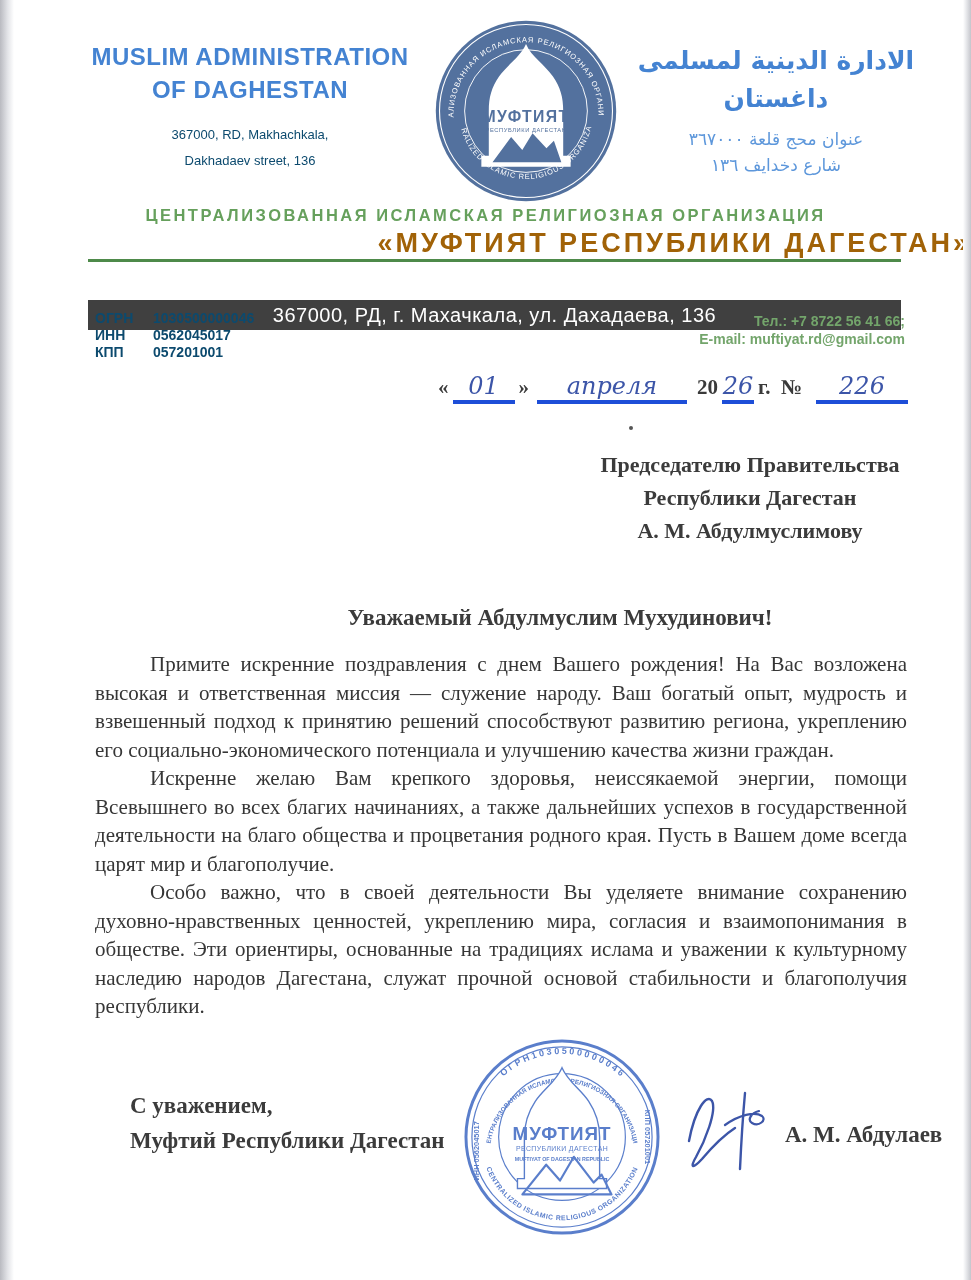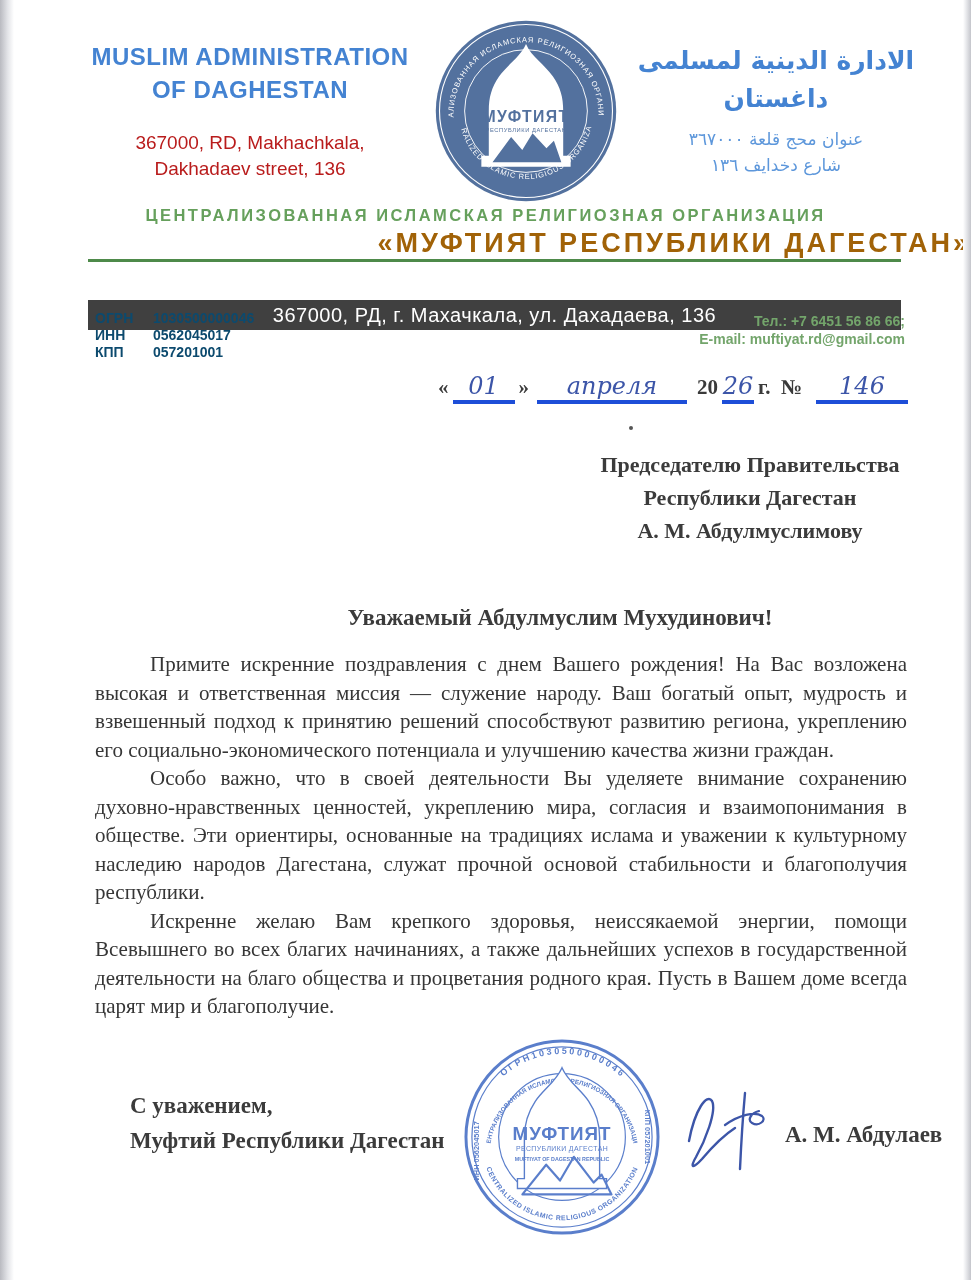--- a/index.html
+++ b/index.html
@@ -8,21 +8,21 @@
     background:#ffffff;overflow:hidden;
     font-family:"Liberation Sans",sans-serif;
   }
   .edge{position:absolute;top:0;bottom:0;z-index:5;}
   .edge.left{left:0;width:14px;background:linear-gradient(90deg,#b9bac0,#e3e4e8 55%,#ffffff);}
   .edge.right{right:0;width:8px;background:linear-gradient(270deg,#c4c5cb,#e8e9ec 60%,#ffffff);}
 
   
   .hdr-left{position:absolute;left:75px;top:40px;width:350px;text-align:center;}
   .hdr-title{color:#4483d2;font-weight:bold;font-size:24px;line-height:33px;letter-spacing:.5px;}
-  .hdr-addr{margin-top:24px;color:#b91c1c;font-size:19px;line-height:26px;}
+  .hdr-addr{margin-top:16px;color:#0c4a6e;font-size:13px;line-height:26px;}
   .hdr-right{position:absolute;right:40px;top:42px;width:310px;text-align:center;direction:rtl;}
   .hdr-right .hdr-title{font-size:25px;line-height:38px;font-family:"DejaVu Sans",sans-serif;}
   .hdr-right .hdr-addr{margin-top:8px;font-size:17px;line-height:26px;font-family:"DejaVu Sans",sans-serif;}
   .logo{position:absolute;left:433px;top:18px;}
 
   
   .org1{position:absolute;left:0;width:100%;top:206px;text-align:center;
         color:#66a05c;font-weight:bold;font-size:16.5px;letter-spacing:2.5px;}
   .org2{position:absolute;left:0;width:100%;top:228px;text-align:right;
         color:#a16207;font-weight:bold;font-size:27px;letter-spacing:3px;}
@@ -133,50 +133,50 @@
       <span class="req-label">ИНН</span>
       <span>0562045017</span>
     </div>
     <div class="req-row">
       <span class="req-label">КПП</span>
       <span>057201001</span>
     </div>
   </div>
 
   <div class="contacts">
-    <div>Тел.: +7 6451 56 86 66;</div>
+    <div>Тел.: +7 8722 56 41 66;</div>
     <div>E-mail: muftiyat.rd@gmail.com</div>
   </div>
 
   <div class="dateline">
     <span>«</span>
     <span class="blank day ink">01</span>
     <span>»</span>
     <span class="blank month ink">апреля</span>
     <span>20</span>
     <span class="blank year ink">26</span>
     <span>г.</span>
     <span style="width:36px;"></span>
     <span>№</span>
-    <span class="blank num ink">146</span>
+    <span class="blank num ink">226</span>
   </div>
   <div class="dot-artifact"></div>
 
   <div class="recipient">
     <div>Председателю Правительства</div>
     <div>Республики Дагестан</div>
     <div>А. М. Абдулмуслимову</div>
   </div>
 
   <div class="salutation">Уважаемый Абдулмуслим Мухудинович!</div>
 
   <div class="body-text">
     <p>Примите искренние поздравления с днем Вашего рождения! На Вас возложена высокая и ответственная миссия — служение народу. Ваш богатый опыт, мудрость и взвешенный подход к принятию решений способствуют развитию региона, укреплению его социально-экономического потенциала и улучшению качества жизни граждан.</p>
+    <p>Искренне желаю Вам крепкого здоровья, неиссякаемой энергии, помощи Всевышнего во всех благих начинаниях, а также дальнейших успехов в государственной деятельности на благо общества и процветания родного края. Пусть в Вашем доме всегда царят мир и благополучие.</p>
     <p>Особо важно, что в своей деятельности Вы уделяете внимание сохранению духовно-нравственных ценностей, укреплению мира, согласия и взаимопонимания в обществе. Эти ориентиры, основанные на традициях ислама и уважении к культурному наследию народов Дагестана, служат прочной основой стабильности и благополучия республики.</p>
-    <p>Искренне желаю Вам крепкого здоровья, неиссякаемой энергии, помощи Всевышнего во всех благих начинаниях, а также дальнейших успехов в государственной деятельности на благо общества и процветания родного края. Пусть в Вашем доме всегда царят мир и благополучие.</p>
   </div>
 
   <div class="closing">
     <div>С уважением,</div>
     <div>Муфтий Республики Дагестан</div>
   </div>
 
   <svg class="stamp" width="198" height="198" viewBox="0 0 200 200" xmlns="http://www.w3.org/2000/svg" xmlns:xlink="http://www.w3.org/1999/xlink">
     <defs>
       <path id="st-arc-top" d="M 12 104 A 88 88 0 0 1 188 104"></path>

